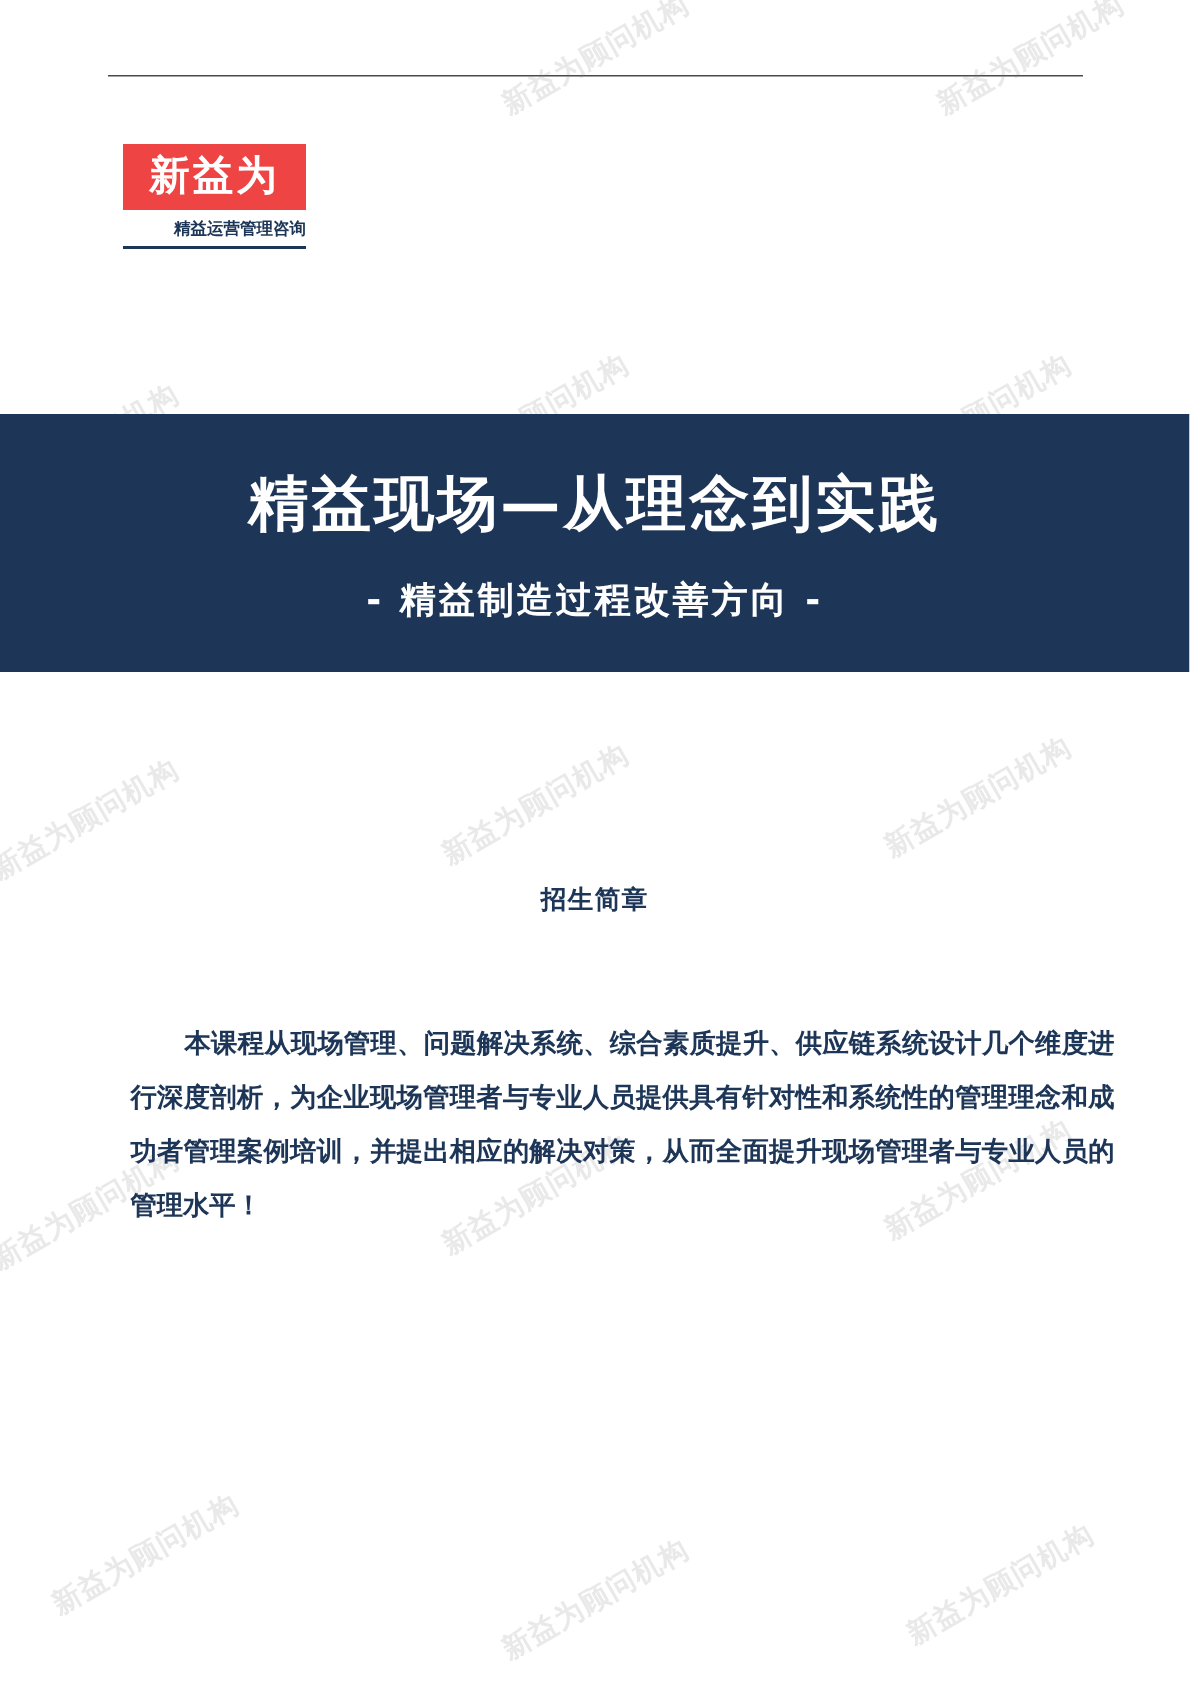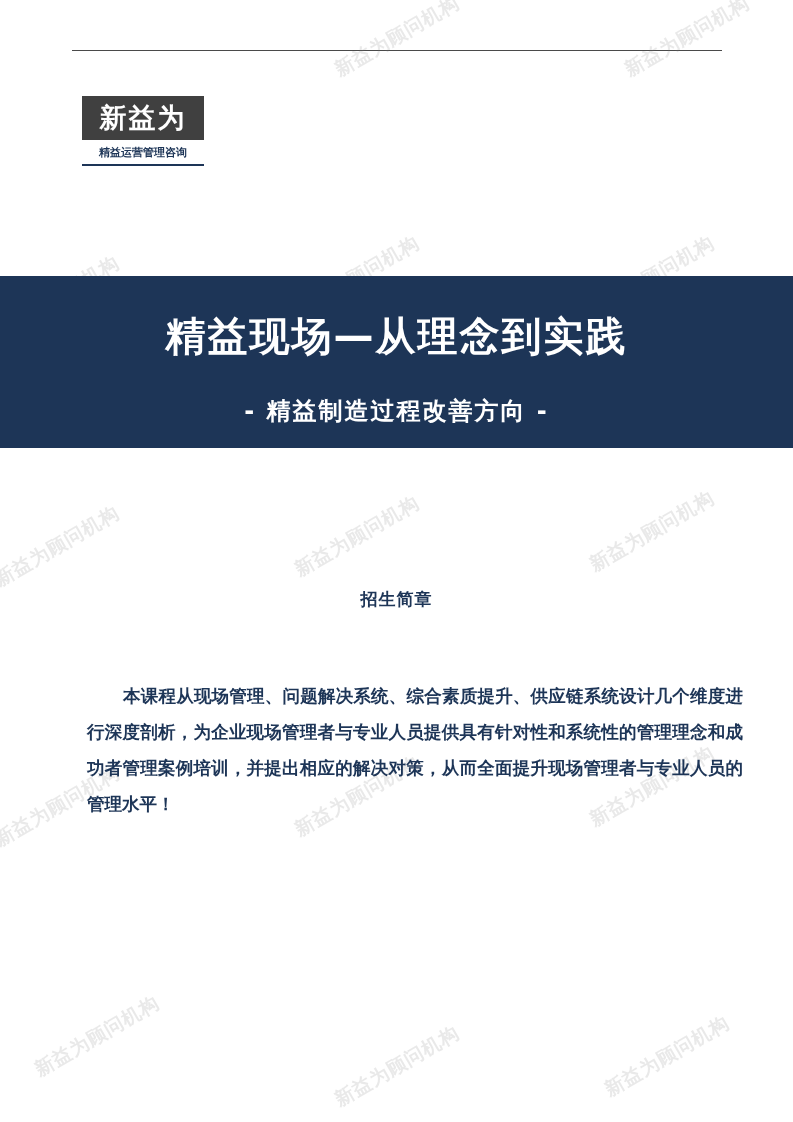--- a/index.html
+++ b/index.html
@@ -61,40 +61,40 @@
     position: absolute;
     left: 82px;
     top: 96px;
     width: 122px;
     height: 70px;
     z-index: 6;
   }
   .logo-main {
     width: 122px;
     height: 44px;
-    background: #404040;
+    background: #ef4444;
     color: #ffffff;
     font-family: "DejaVu Sans", sans-serif;
     font-size: 27px;
     font-weight: bold;
     line-height: 44px;
     text-align: center;
     letter-spacing: 2px;
     box-sizing: border-box;
   }
   .logo-sub {
     width: 122px;
     height: 22px;
     margin-top: 2px;
     color: #1d3557;
     font-family: "DejaVu Sans", sans-serif;
     font-size: 11px;
     font-weight: bold;
     line-height: 22px;
-    text-align: center;
+    text-align: right;
     letter-spacing: 0px;
   }
   .logo-underline {
     width: 122px;
     height: 2px;
     background: #1d3557;
     margin-top: 0px;
   }
 
   
@@ -116,21 +116,21 @@
     letter-spacing: 2px;
     margin-top: 36px;
     line-height: 1.2;
   }
   .title-sub {
     color: #ffffff;
     font-family: "DejaVu Sans", sans-serif;
     font-size: 24px;
     font-weight: bold;
     letter-spacing: 2px;
-    margin-top: 37px;
+    margin-top: 26px;
     line-height: 1.2;
   }
 
   
   .section-heading {
     position: absolute;
     left: 0;
     top: 588px;
     width: 793px;
     text-align: center;

